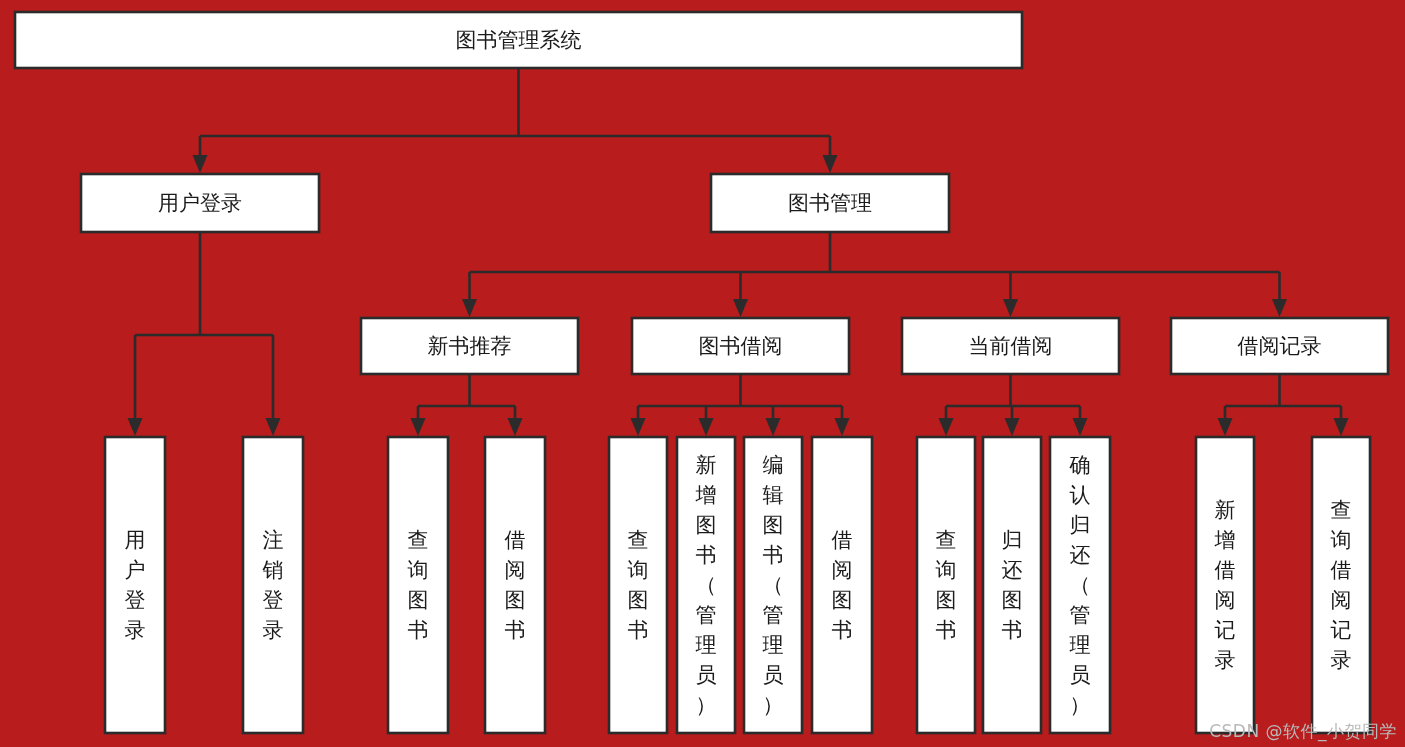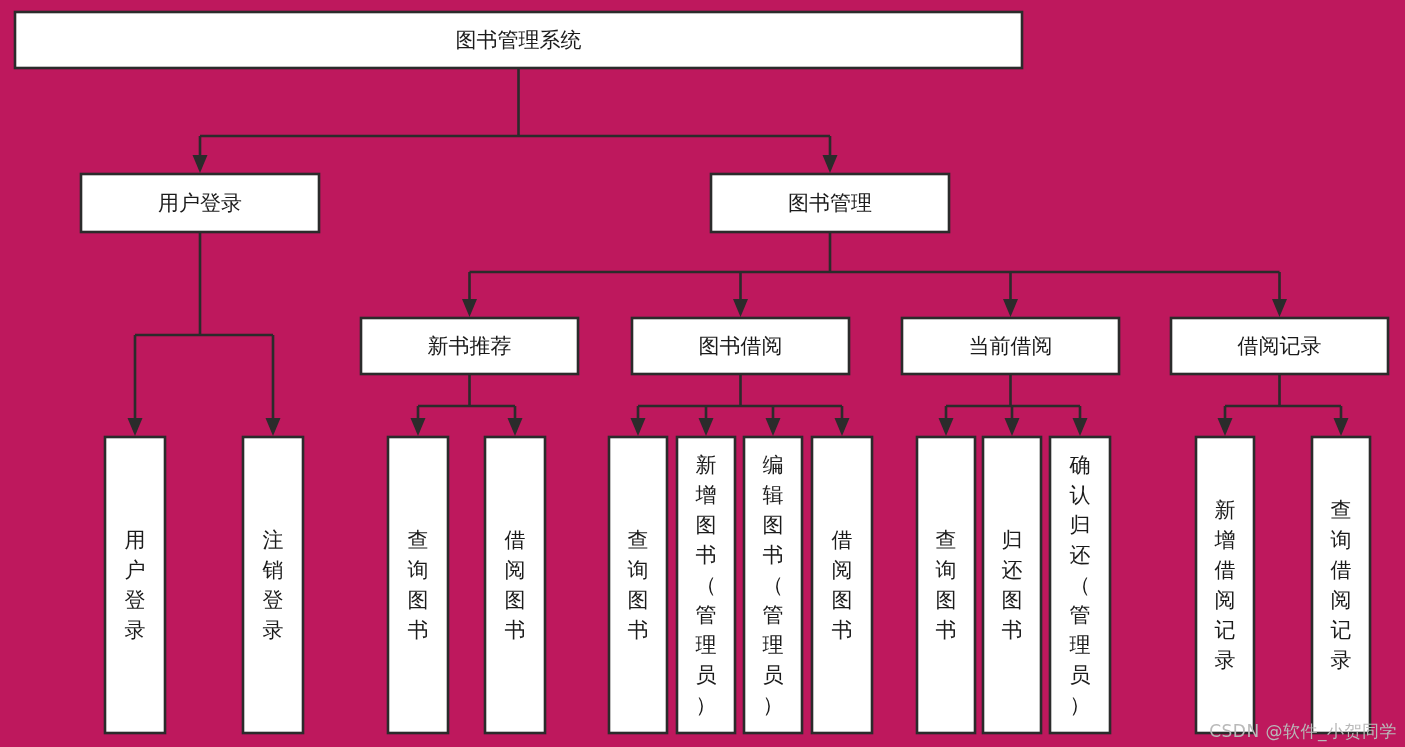--- a/index.html
+++ b/index.html
@@ -11,21 +11,21 @@
   body {
     width: 1405px;
     height: 747px;
     overflow: hidden;
     font-family: "DejaVu Sans", "Liberation Sans", sans-serif;
   }
   #diagram-root {
     position: relative;
     width: 1405px;
     height: 747px;
-    background: #be185d;
+    background: #b91c1c;
   }
   svg#tree-svg {
     position: absolute;
     left: 0;
     top: 0;
     width: 1405px;
     height: 747px;
     display: block;
   }
   .node-box {

